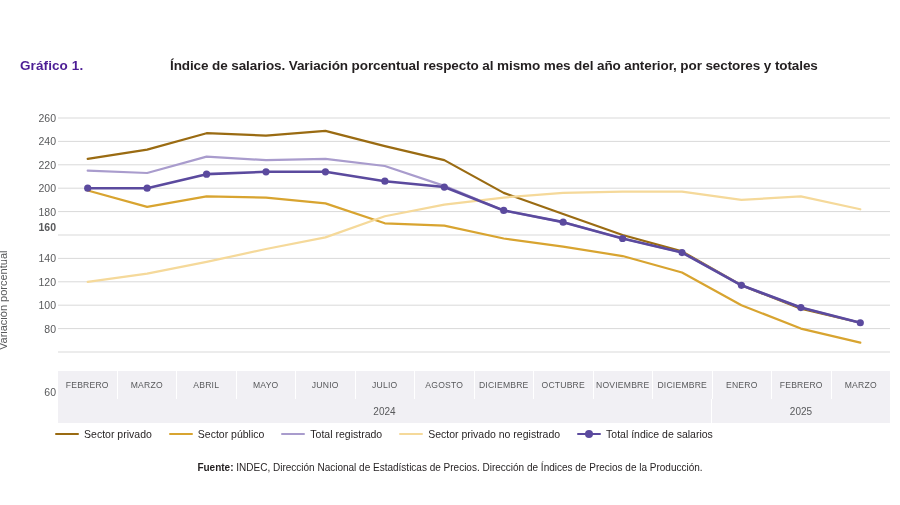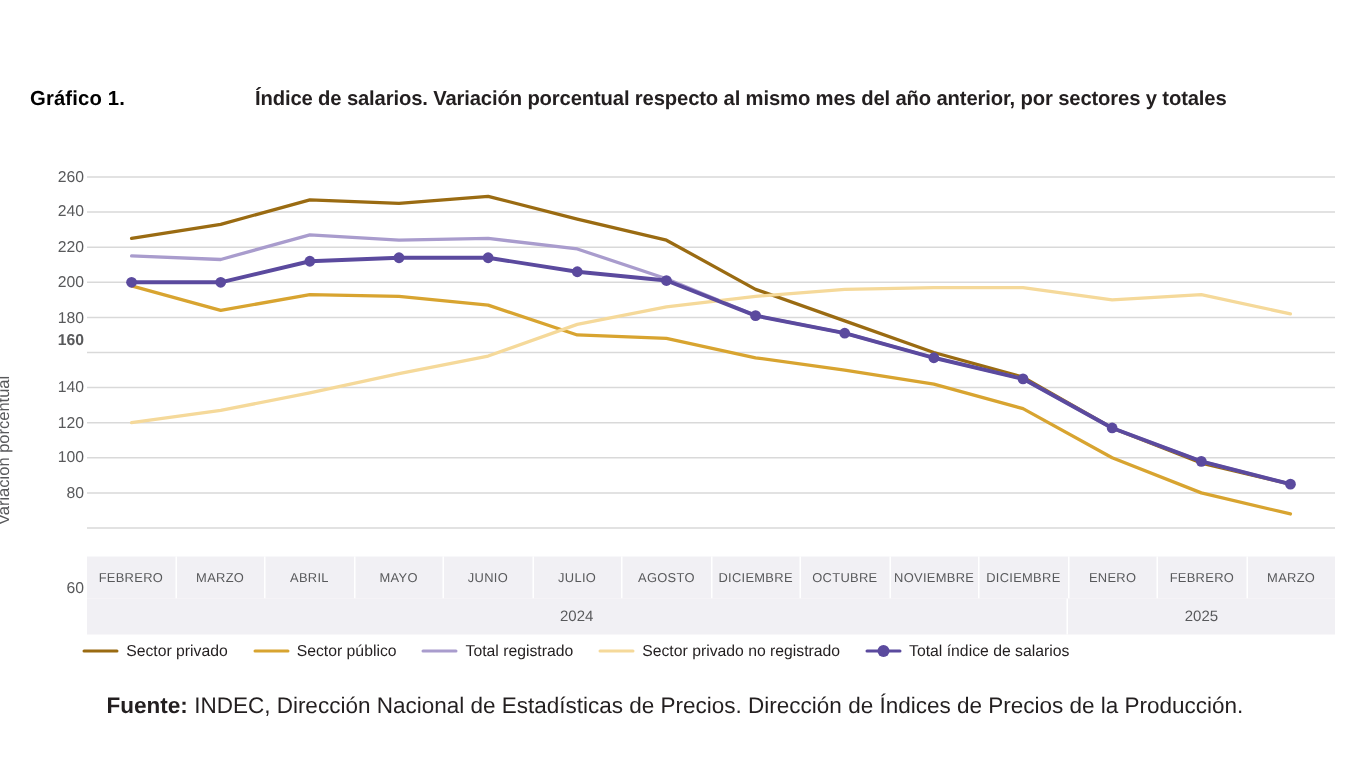--- a/index.html
+++ b/index.html
@@ -29,21 +29,21 @@
     top: 58px;
     width: 900px;
     height: 30px;
   }
   .header-label {
     position: absolute;
     left: 20px;
     top: 0;
     font-size: 13.5px;
     font-weight: bold;
-    color: #000000;
+    color: #4c1d95;
     letter-spacing: .1px;
   }
   .header-title {
     position: absolute;
     left: 170px;
     top: 0;
     font-size: 13.5px;
     font-weight: bold;
     color: #231f20;
     letter-spacing: -.1px;
@@ -175,21 +175,21 @@
     border-radius: 50%;
   }
 
   
   .source {
     position: absolute;
     left: 0;
     top: 462px;
     width: 900px;
     text-align: center;
-    font-size: 15px;
+    font-size: 10px;
     color: #231f20;
   }
   .source b { font-weight: bold; }
 </style>
 </head>
 <body>
 
 <div id="page">
 
   <div class="header">

